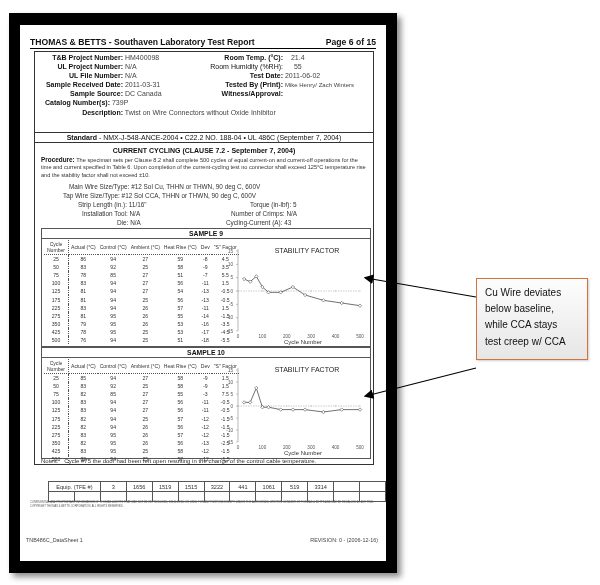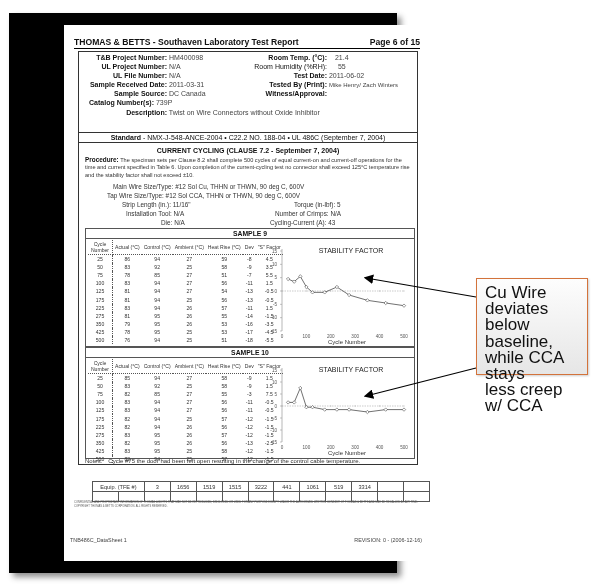--- a/index.html
+++ b/index.html
@@ -1,18 +1,18 @@
 <!DOCTYPE html>
 <html><head>
 <meta charset="utf-8">
 <style>
   html,body{margin:0;padding:0;}
   body{width:600px;height:585px;background:#fff;position:relative;overflow:hidden;font-family:"Liberation Sans",sans-serif;color:#111;}
   .frame{position:absolute;left:9px;top:13px;width:388px;height:560px;background:#000;box-shadow:4px 4px 6px rgba(0,0,0,0.45);}
-  .page{position:absolute;left:11px;top:12px;width:366px;height:536px;background:#fff;margin-left:44px;}
+  .page{position:absolute;left:11px;top:12px;width:366px;height:536px;background:#fff;}
   .hdr{position:absolute;left:10px;top:12px;width:346px;display:flex;justify-content:space-between;font-weight:bold;font-size:8.6px;border-bottom:1px solid #000;padding-bottom:1px;}
   .box{position:absolute;left:14px;width:338px;border:1px solid #333;}
   .info{top:26px;height:412px;}
   .inforow{position:absolute;font-size:7px;white-space:nowrap;}
   .lbl{font-weight:bold;display:inline-block;text-align:right;}
   .val{color:#444;}
   .std{position:absolute;left:0;top:80px;width:338px;border-top:1px solid #333;border-bottom:1px solid #333;text-align:center;font-size:7px;padding:1px 0;}
   .std b{font-weight:bold;}
   .cc{position:absolute;left:0;top:95px;width:338px;text-align:center;font-weight:bold;font-size:7px;}
   .proc{position:absolute;left:6px;top:104px;width:328px;font-size:5.6px;line-height:7.4px;color:#333;}
@@ -26,21 +26,21 @@
   table.dt th:first-child, table.dt td:first-child{border-right:1px dotted #555;width:20px;}
   .chart{position:absolute;left:178px;top:10px;width:148px;height:112px;}
   .chart svg text{font-family:"Liberation Sans",sans-serif;}
   .notes{position:absolute;left:6px;top:406px;font-size:6px;color:#333;white-space:nowrap;}
   .notes span:first-child{margin-right:6px;}
   table.eq{position:absolute;left:28px;top:456px;border-collapse:collapse;font-size:5.6px;color:#333;}
   table.eq td{border:1px solid #555;width:25px;height:9px;text-align:center;padding:0;}
   table.eq td.first{width:50px;}
   .conf{position:absolute;left:10px;top:476px;width:352px;font-size:2.6px;line-height:4px;color:#555;letter-spacing:0.05px;}
   .foot{position:absolute;top:512px;font-size:5.4px;color:#444;}
-  .callout{position:absolute;left:476px;top:278px;width:112px;height:97px;border:1.5px solid #d3733b;background:linear-gradient(#fdfdfd,#e6e6e6);box-sizing:border-box;padding:6px 4px 0 8px;font-size:17px;line-height:16.2px;color:#111;box-shadow:1px 1px 2px rgba(0,0,0,0.2);}
+  .callout{position:absolute;left:476px;top:278px;width:112px;height:82px;border:1.5px solid #d3733b;background:linear-gradient(#fdfdfd,#e6e6e6);box-sizing:border-box;padding:6px 4px 0 8px;font-size:10px;line-height:16.2px;color:#111;box-shadow:1px 1px 2px rgba(0,0,0,0.2);}
   .arrows{position:absolute;left:0;top:0;}
 </style>
 </head>
 <body>
 
 <div class="frame">
   <div class="page">
     <div class="hdr">
       <span>THOMAS &amp; BETTS - Southaven Laboratory Test Report</span>
       <span>Page 6 of 15</span>
@@ -495,14 +495,14 @@
     </marker>
   </defs>
   <line x1="476" y1="297" x2="366" y2="278" stroke="#000" stroke-width="1.2" marker-end="url(#ah)"></line>
   <line x1="476" y1="368" x2="366" y2="396" stroke="#000" stroke-width="1.2" marker-end="url(#ah)"></line>
 </svg>
 
 <div class="callout">
   <div>Cu Wire deviates</div>
   <div>below baseline,</div>
   <div>while CCA stays</div>
-  <div>less creep w/ CCA</div>
+  <div>test creep w/ CCA</div>
 </div>
 
 </body></html>

